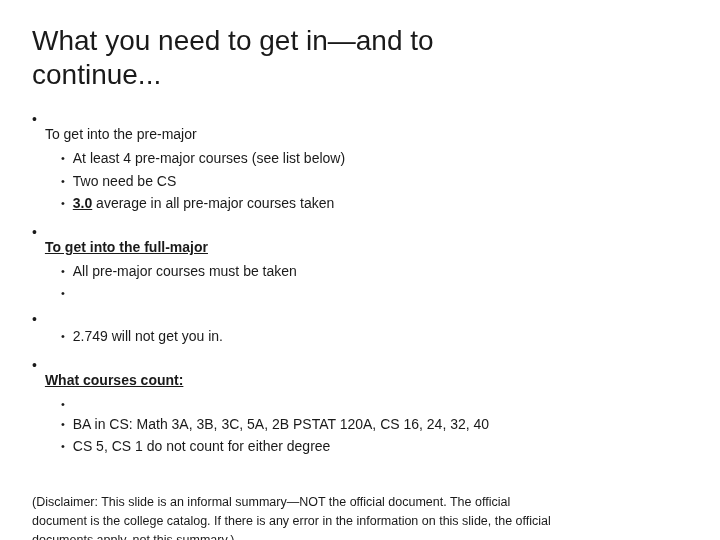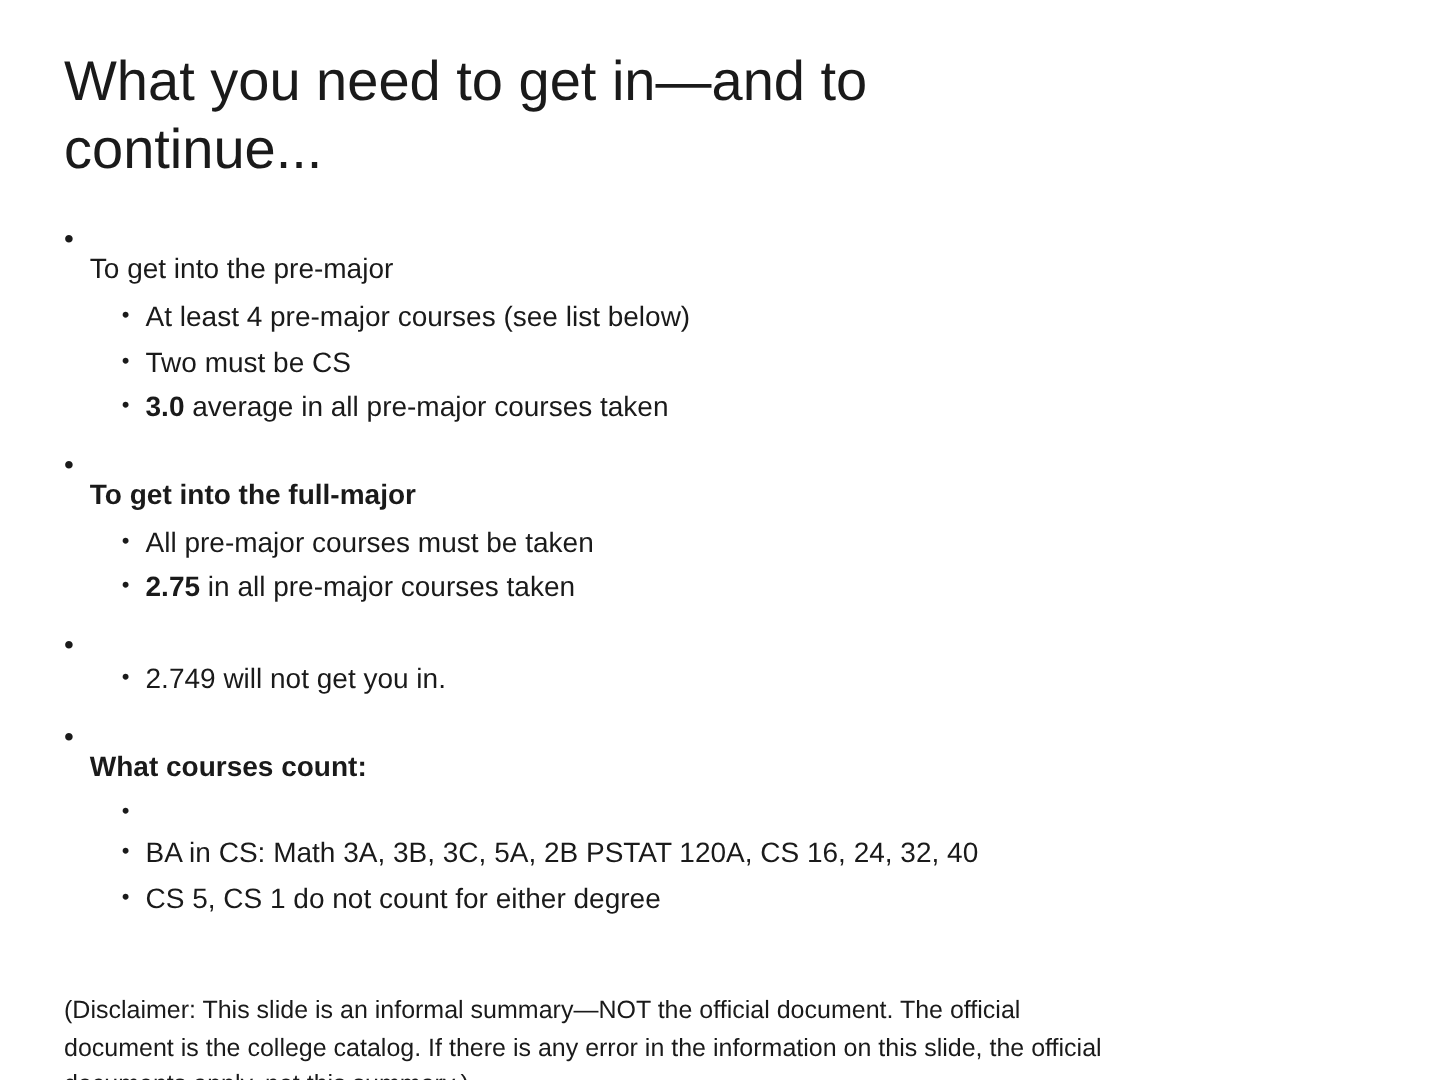--- a/index.html
+++ b/index.html
@@ -77,20 +77,21 @@
 
     .sub-bullet {
       margin-right: 8px;
       font-size: 11px;
       flex-shrink: 0;
       margin-top: 2px;
     }
 
     .bold {
       font-weight: bold;
+      text-decoration: underline;
     }
 
     .disclaimer {
       font-size: 12.5px;
       color: #1a1a1a;
       margin-top: 28px;
       line-height: 1.5;
       border-top: none;
     }
   </style>
@@ -107,42 +108,41 @@
         <span class="bullet-dot">•</span>
         <div class="main-text">
           <span>To get into the pre-major</span>
           <ul class="sub-list">
             <li>
               <span class="sub-bullet">•</span>
               <span>At least 4 pre-major courses (see list below)</span>
             </li>
             <li>
               <span class="sub-bullet">•</span>
-              <span>Two must be CS</span>
+              <span>Two need be CS</span>
             </li>
             <li>
               <span class="sub-bullet">•</span>
               <span><span class="bold">3.0</span> average in all pre-major courses taken</span>
             </li>
           </ul>
         </div>
       </li>
 
       <li>
         <span class="bullet-dot">•</span>
         <div class="main-text">
           <span class="bold">To get into the full-major</span>
           <ul class="sub-list">
             <li>
               <span class="sub-bullet">•</span>
               <span>All pre-major courses must be taken</span>
             </li>
             <li>
               <span class="sub-bullet">•</span>
-              <span><span class="bold">2.75</span> in all pre-major courses taken</span>
             </li>
           </ul>
         </div>
       </li>
 
       <li>
         <span class="bullet-dot">•</span>
         <div class="main-text">
           <ul class="sub-list">
             <li>

